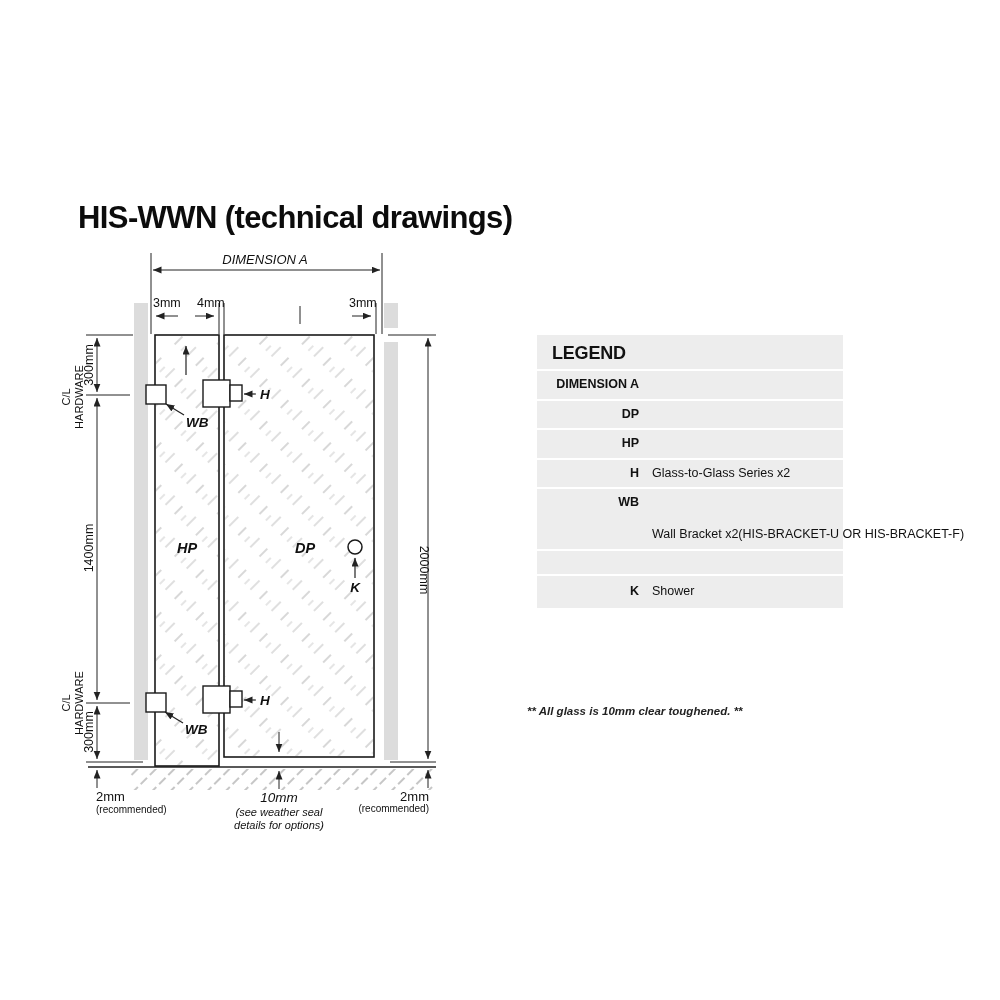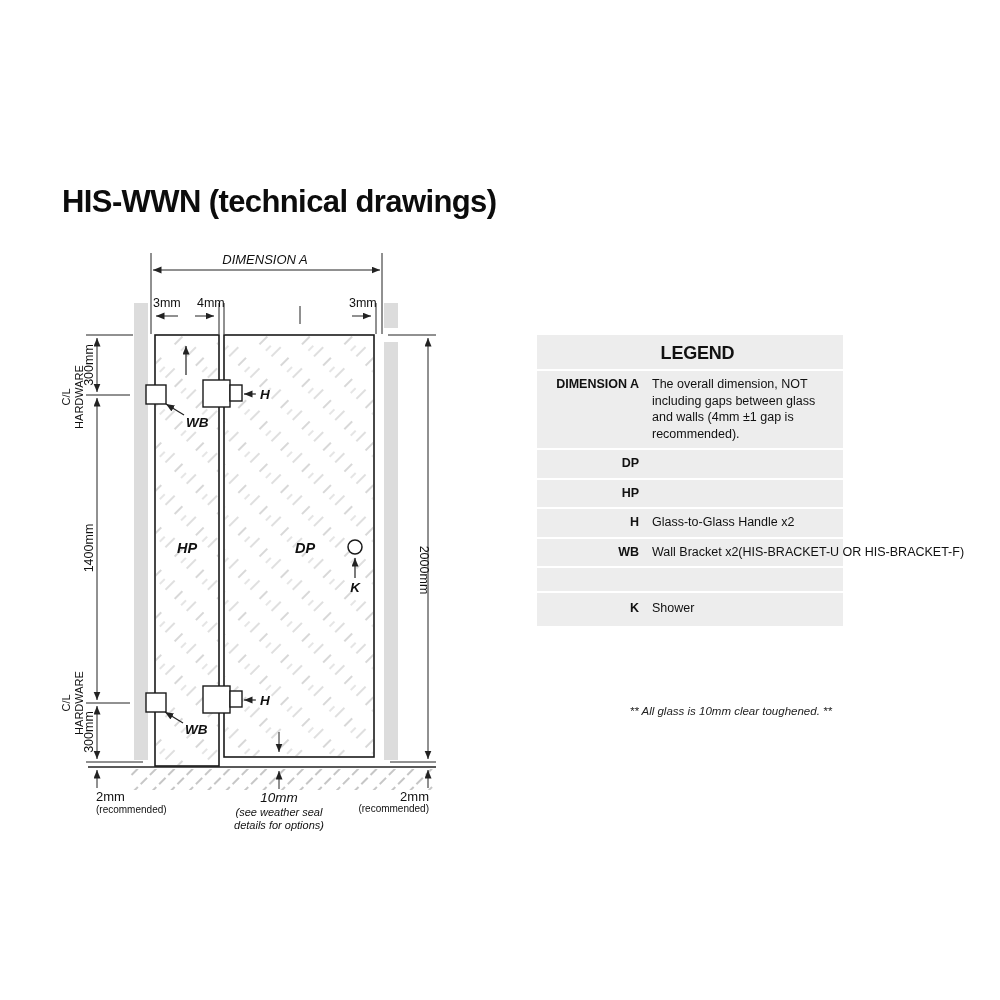--- a/index.html
+++ b/index.html
@@ -1,33 +1,33 @@
 <!DOCTYPE html>
 <html><head>
 <meta charset="utf-8">
 <style>
   html,body{margin:0;padding:0;background:#fff;}
   .canvas{position:relative;width:1000px;height:1000px;background:#ffffff;
           font-family:"Liberation Sans",sans-serif;color:#111;overflow:hidden;}
-  .page-title{position:absolute;left:62px;top:184px;margin:0;
+  .page-title{position:absolute;left:62px;top:184px;margin:16px;
               font-size:31px;font-weight:700;letter-spacing:-0.6px;color:#0c0c0c;}
   .drawing-svg{position:absolute;left:40px;top:240px;}
 
   
   .legend{position:absolute;left:537px;top:335px;width:306px;background:#ededed;}
-  .legend-title{font-size:18px;font-weight:700;padding:8px 0 5px 15px;letter-spacing:-0.2px;text-align:center;}
+  .legend-title{font-size:18px;font-weight:700;padding:8px 0 5px 15px;letter-spacing:-0.2px;}
   .lrow{display:flex;border-top:2px solid #ffffff;padding:5px 0 6px 0;}
   .lkey{flex:none;width:102px;text-align:right;font-weight:700;font-size:12.5px;
         padding-right:13px;line-height:16.5px;}
   .ldesc{flex:1;font-size:12.5px;line-height:16.5px;white-space:pre-line;}
-  .lrow.nowrap .ldesc{white-space:nowrap;overflow:visible;}
+  .lrow.nowrap .ldesc{white-space:nowrap;overflow:visible;margin-top:32px;}
   .lrow.empty{min-height:12px;}
   .lrow.last{padding:7px 0 9px 0;}
-  .footnote{position:absolute;left:506px;top:705px;width:326px;text-align:right;
-            font-size:11.5px;font-style:italic;font-weight:400;color:#222;}
+  .footnote{position:absolute;left:527px;top:705px;width:326px;text-align:left;
+            font-size:11.5px;font-style:italic;font-weight:700;color:#222;}
 </style>
 </head>
 <body>
 
 <div class="canvas">
 
   <h1 class="page-title">HIS-WWN (technical drawings)</h1>
 
   <svg class="drawing-svg" width="420" height="600" viewBox="40 240 420 600" xmlns="http://www.w3.org/2000/svg" font-family="Liberation Sans, sans-serif" fill="#111">
     <defs>
@@ -158,34 +158,30 @@
     <text x="186" y="427" font-size="13.5" font-weight="700" font-style="italic">WB</text>
     <text x="185" y="734" font-size="13.5" font-weight="700" font-style="italic">WB</text>
     <text x="355" y="592" text-anchor="middle" font-size="13.5" font-weight="700" font-style="italic">K</text>
   </svg>
 
   <div class="legend">
     <div class="legend-title">LEGEND</div>
 
     <div class="lrow">
       <div class="lkey">DIMENSION A</div>
-      <div class="ldesc">The overall dimension, NOT
-including gaps between glass
-and walls (4mm ±1 gap is
-recommended).</div>
     </div>
     <div class="lrow">
       <div class="lkey">DP</div>
     </div>
     <div class="lrow">
       <div class="lkey">HP</div>
     </div>
     <div class="lrow">
       <div class="lkey">H</div>
-      <div class="ldesc">Glass-to-Glass Handle x2</div>
+      <div class="ldesc">Glass-to-Glass Series x2</div>
     </div>
     <div class="lrow nowrap">
       <div class="lkey">WB</div>
       <div class="ldesc">Wall Bracket x2(HIS-BRACKET-U OR HIS-BRACKET-F)</div>
     </div>
     <div class="lrow empty">
       <div class="lkey"></div>
       <div class="ldesc"></div>
     </div>
     <div class="lrow last">

